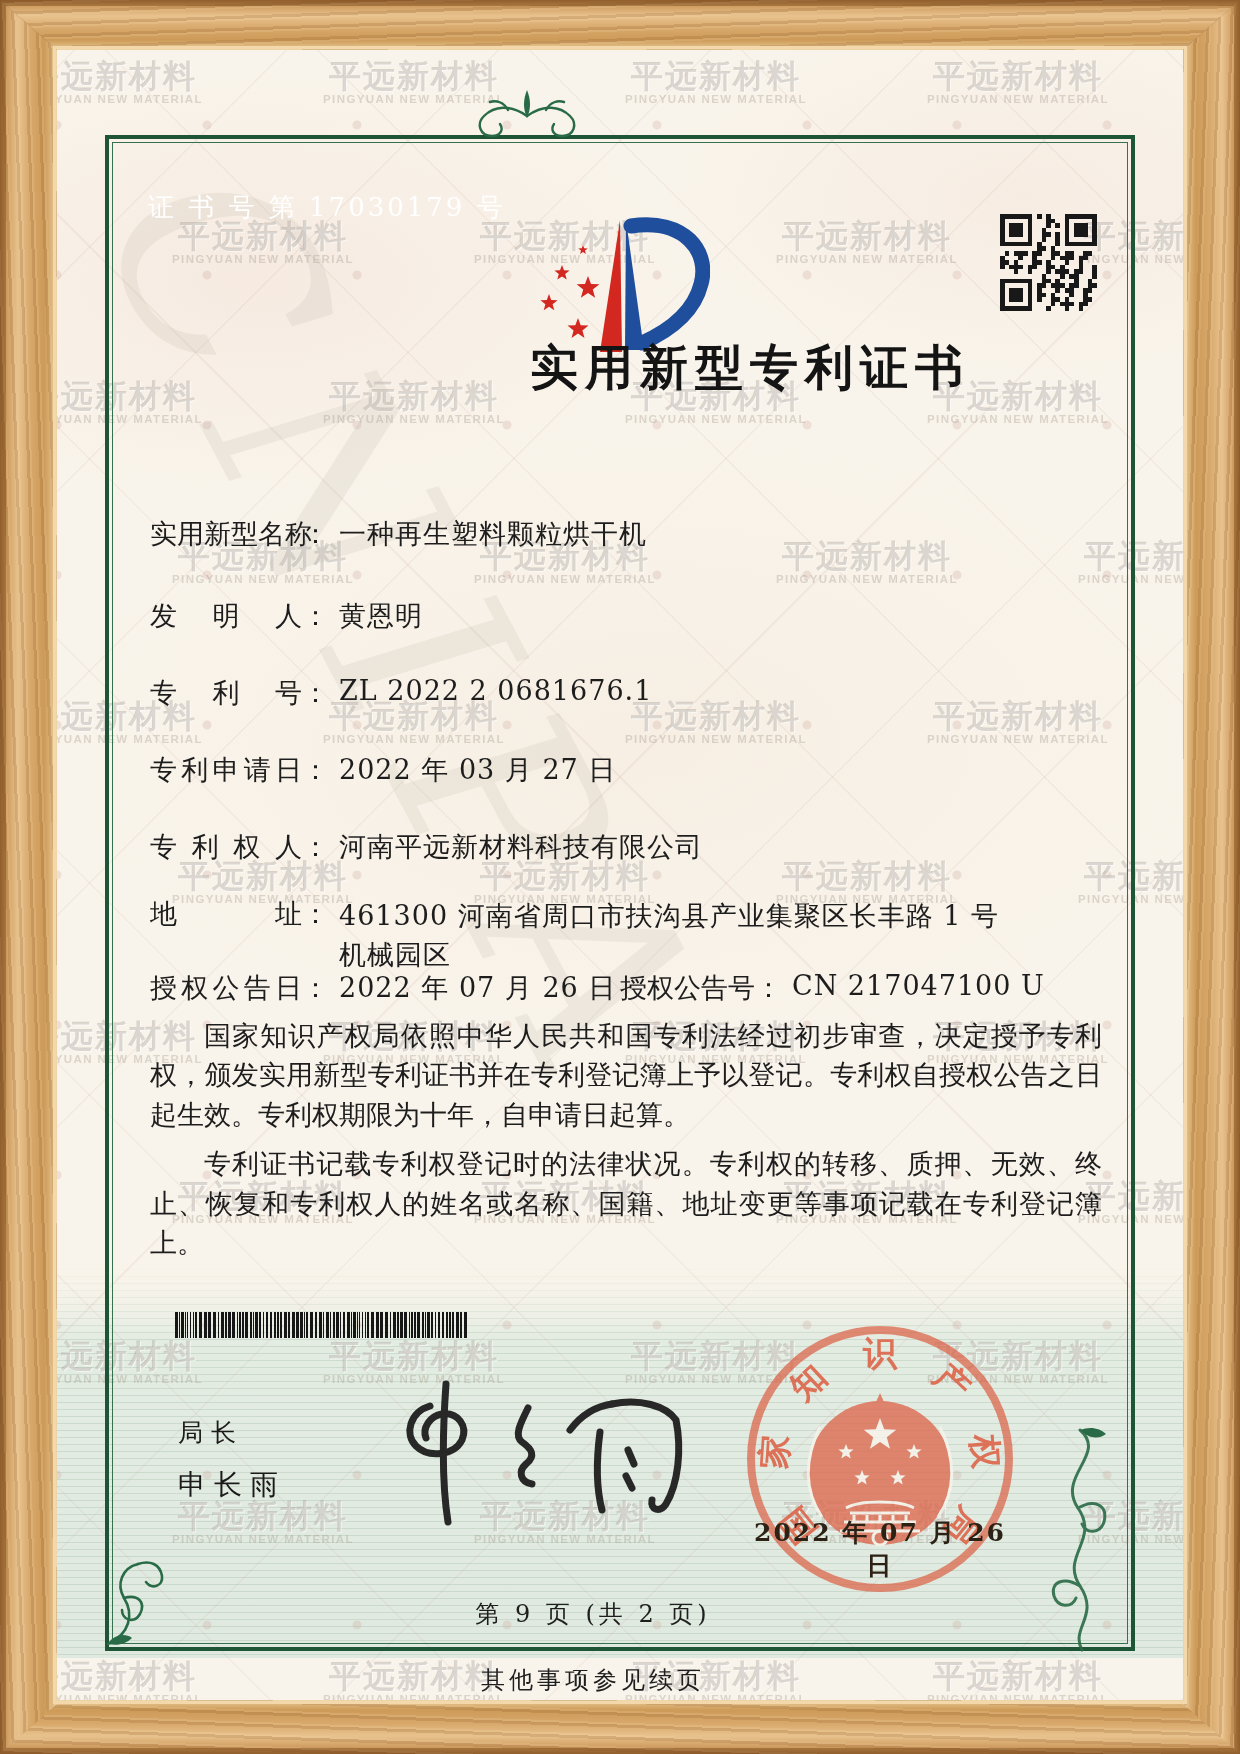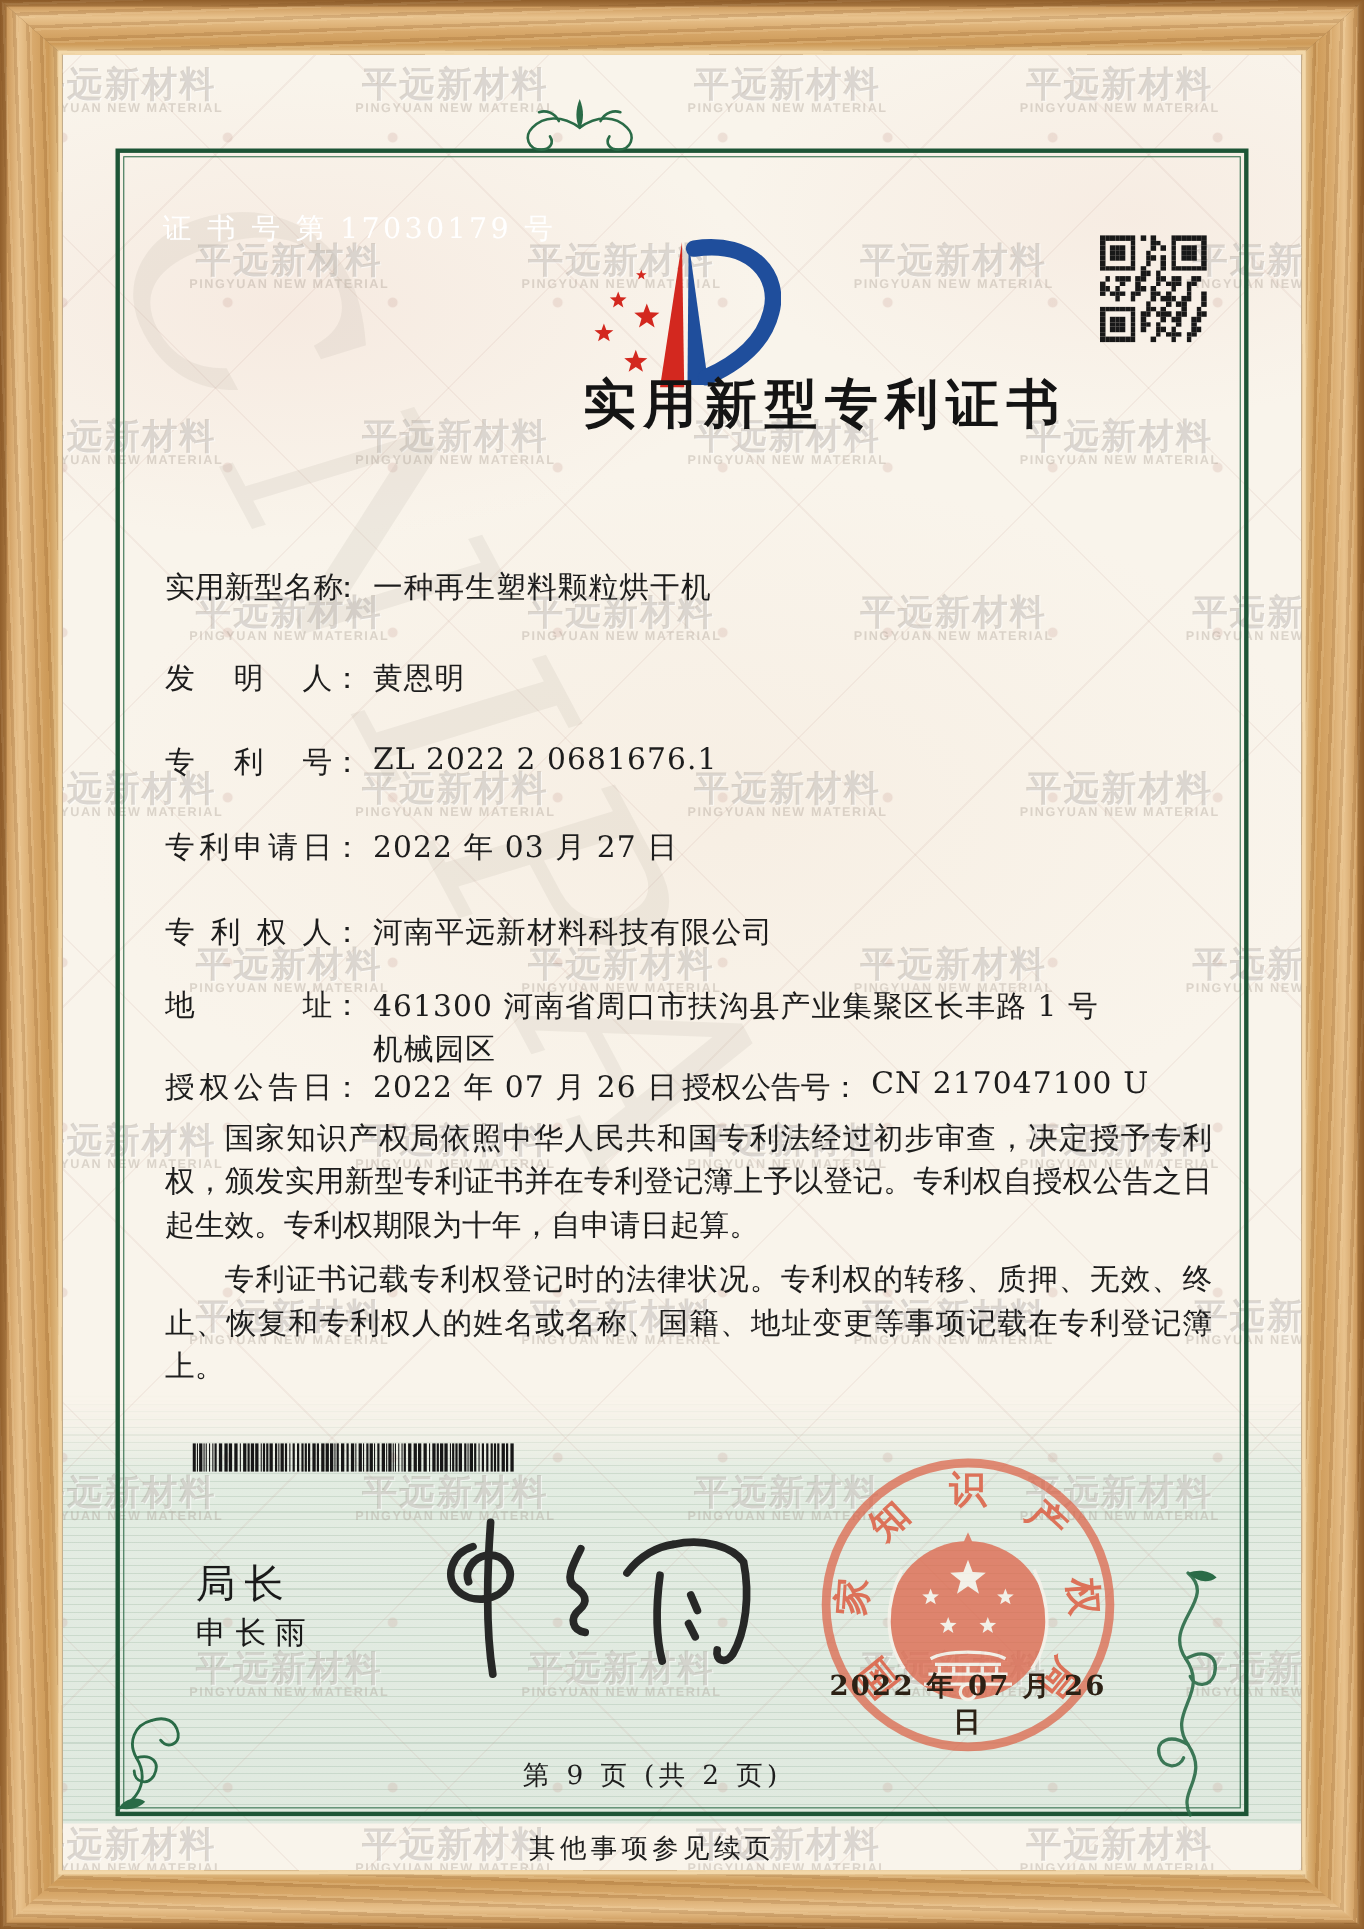--- a/index.html
+++ b/index.html
@@ -73,21 +73,21 @@
   .fvalue{display:inline-block;vertical-align:top;letter-spacing:1px;}
   .field.addr{white-space:normal;width:930px;}
   .field.addr .fvalue{width:668px;line-height:1.45;}
   .fgroup2{position:absolute;left:470px;top:0;white-space:nowrap;}
   .fgroup2 .flabel{width:135px;font-family:Liberation Serif, serif;}
   .paragraphs{position:absolute;left:150px;top:1016px;width:952px;color:#1d1d1d;}
   .paragraphs p{margin:0 0 10px 0;font-size:27px;line-height:1.46;text-indent:2em;text-align:justify;}
   .barcode{position:absolute;left:175px;top:1312px;width:296px;height:26px;display:flex;align-items:stretch;overflow:hidden;}
   .barcode i{display:block;background:#161616;flex:none;}
   .director-title{position:absolute;left:178px;top:1416px;font-family:"Liberation Sans",sans-serif;
-    font-size:36px;letter-spacing:8px;color:#1a1a1a;}
+    font-size:25px;letter-spacing:8px;color:#1a1a1a;}
   .director-name{position:absolute;left:178px;top:1466px;font-family:"Liberation Sans",sans-serif;
     font-size:28px;letter-spacing:8px;color:#1a1a1a;}
   .signature{position:absolute;left:360px;top:1372px;width:330px;height:158px;}
   .seal{position:absolute;left:740px;top:1319px;width:280px;height:280px;opacity:.88;}
   .seal-ch{font-size:34px;font-weight:bold;fill:#dd6247;text-anchor:middle;font-family:"DejaVu Serif",serif;}
   .seal-date{position:absolute;left:740px;top:1516px;width:280px;text-align:center;font-size:25px;
     letter-spacing:2px;color:#2c2115;font-weight:bold;}
   .page-footer{position:absolute;left:80px;top:1598px;width:1026px;text-align:center;font-size:24px;
     letter-spacing:4px;color:#1e1e1e;}
   .continuation{position:absolute;left:30px;top:1664px;width:1126px;text-align:center;font-size:24px;

